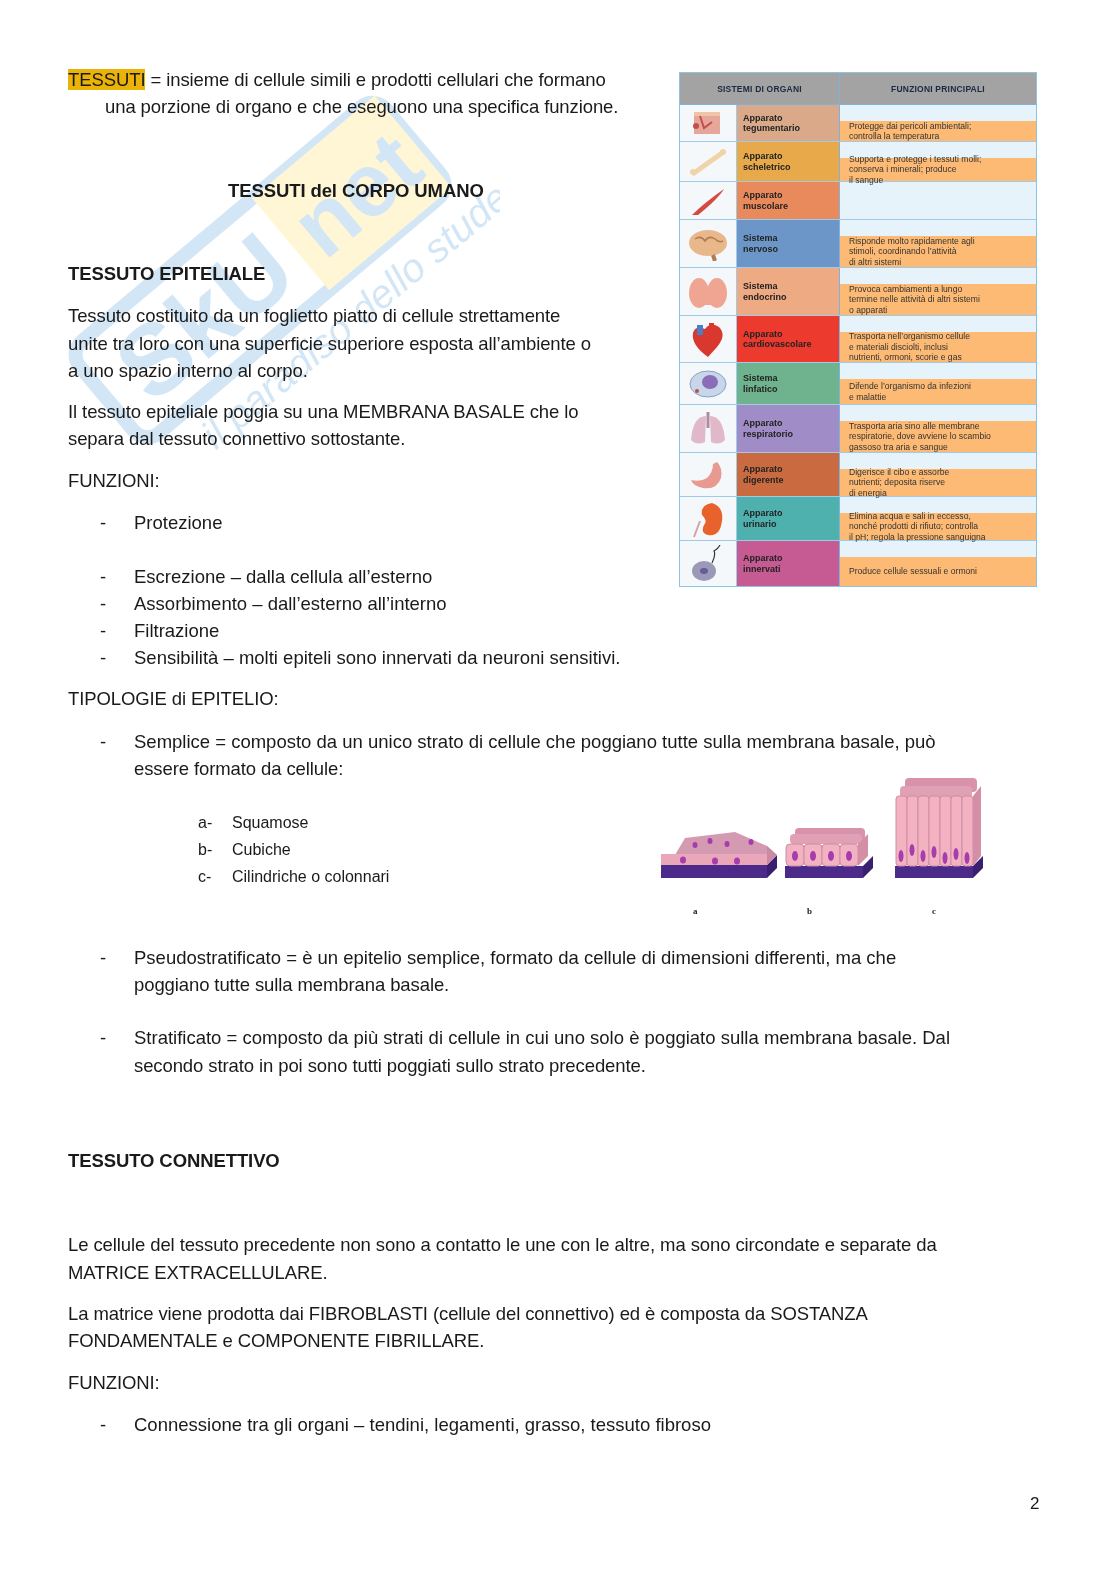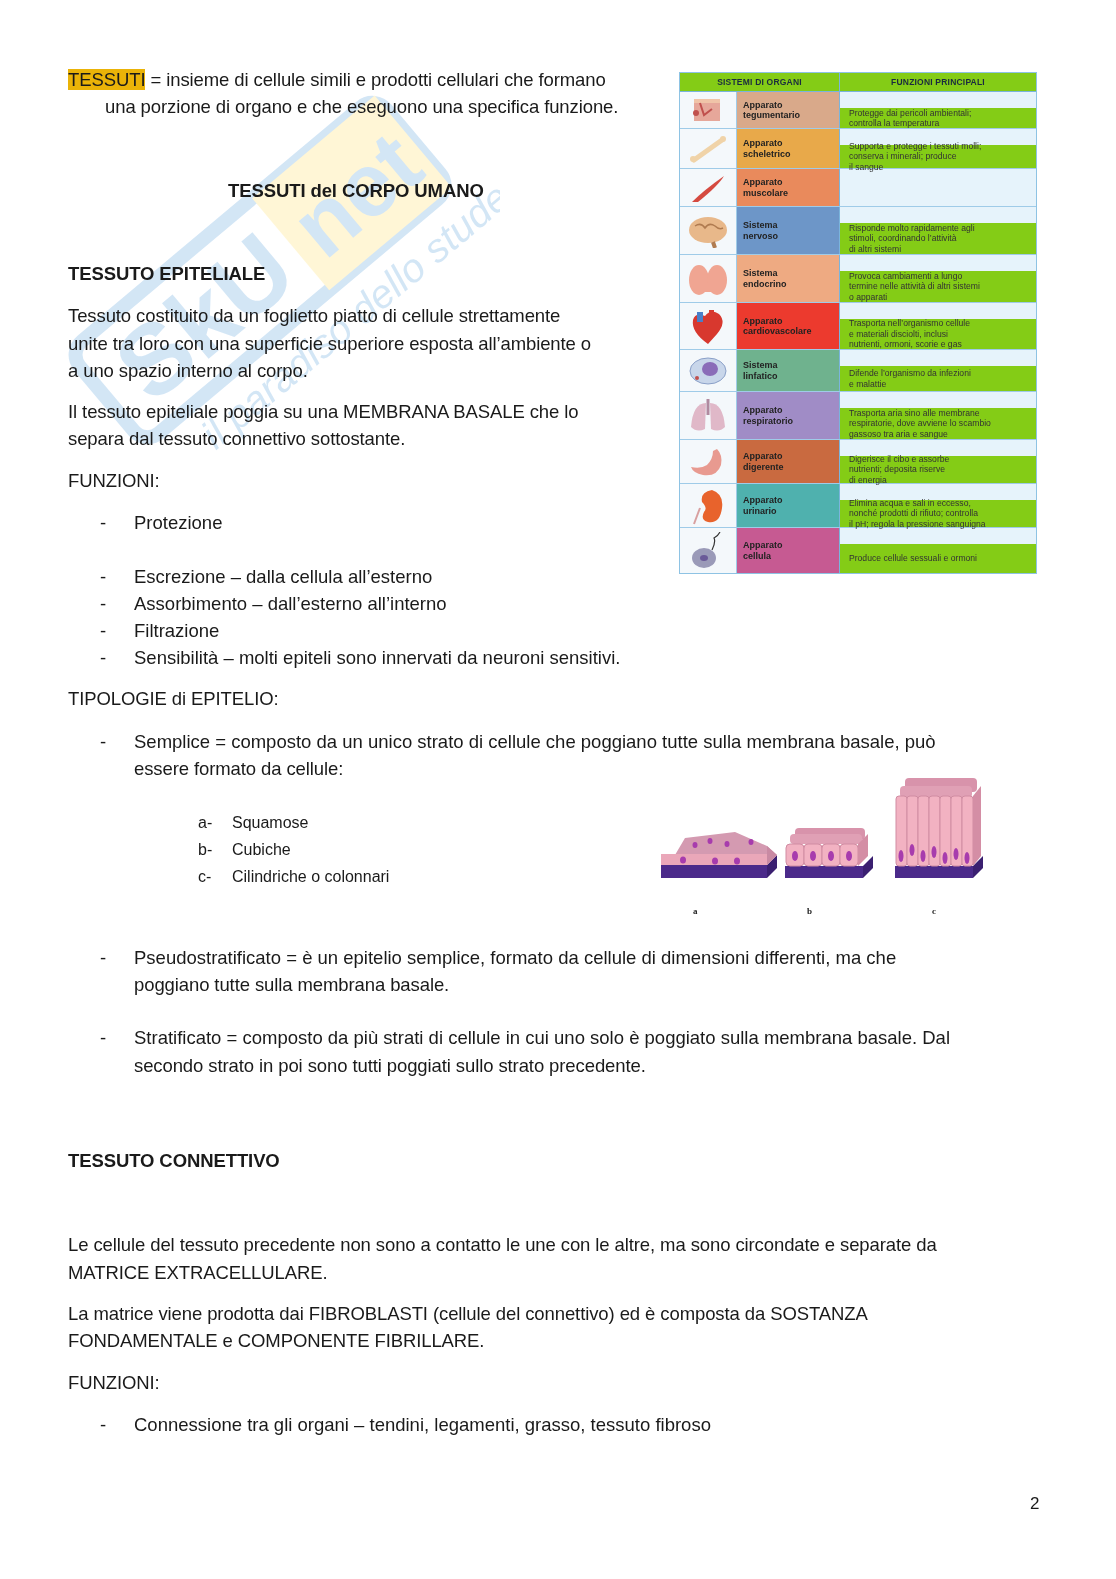--- a/index.html
+++ b/index.html
@@ -29,29 +29,29 @@
 
     .alpha-row { position: absolute; left: 198px; font-size: 16px; line-height: 27px; z-index: 1; }
     .alpha-row .letter { display: inline-block; width: 34px; }
 
     
     .organ-table {
       position: absolute; left: 679px; top: 72px; width: 358px;
       border: 1px solid #8ec3e4; background: #e6f3fb; z-index: 1;
       font-family: "Liberation Sans", sans-serif;
     }
-    .ot-head { display: flex; height: 19px; background: #84cc16; border-bottom: 1px solid #7ab4dc; }
+    .ot-head { display: flex; height: 32px; background: #a3a3a3; border-bottom: 1px solid #7ab4dc; }
     .ot-head div { font-size: 8.5px; font-weight: bold; color: #1a2a40; display: flex; align-items: center; justify-content: center; letter-spacing: 0.2px; }
     .ot-head .h1 { width: 160px; border-right: 1px solid #7ab4dc; }
     .ot-head .h2 { flex: 1; }
     .ot-row { display: flex; border-bottom: 1px solid #9fcbe8; }
     .ot-row:last-child { border-bottom: none; }
     .ot-icon { width: 57px; display: flex; align-items: center; justify-content: center; background: #f4f8fb; border-right: 1px solid #9fcbe8; }
     .ot-name { width: 103px; font-size: 9px; font-weight: bold; color: #222; padding: 0 6px; display: flex; flex-direction: column; justify-content: center; line-height: 10.5px; border-right: 1px solid #7ab4dc; }
-    .ot-func { flex: 1; font-size: 8.6px; color: #333; padding: 0 9px; display: flex; align-items: center; line-height: 10.5px; background: #84cc16; margin-top: 16px; }
+    .ot-func { flex: 1; font-size: 8.6px; color: #333; padding: 0 9px; display: flex; align-items: center; line-height: 10.5px; background: #fdba74; margin-top: 16px; }
 
     
     .epi-fig { position: absolute; left: 655px; top: 770px; width: 335px; height: 150px; z-index: 1; }
     .epi-label { position: absolute; font-family: "Liberation Serif", serif; font-size: 9px; font-weight: bold; color: #222; }
 
     .page-num { position: absolute; left: 1030px; top: 1494px; font-size: 17px; z-index: 1; }
   </style>
 </head>
 <body>
 
@@ -334,21 +334,21 @@
         <div class="ot-row" style="height: 45px;">
           <div class="ot-icon">
             <svg width="40" height="38" viewBox="0 0 40 38">
               <ellipse cx="16" cy="26" rx="12" ry="10" fill="#9a9ab8"></ellipse>
               <ellipse cx="16" cy="26" rx="4" ry="3" fill="#6a5a98"></ellipse>
               <path d="M24 18 Q28 10 26 6 Q30 4 32 0" stroke="#333" stroke-width="1.2" fill="none"></path>
             </svg>
           </div>
           <div class="ot-name" style="background: rgb(198, 90, 146);">
             <span>Apparato</span>
-            <span>cellula</span>
+            <span>innervati</span>
           </div>
           <div class="ot-func">
             <div>Produce cellule sessuali e ormoni</div>
           </div>
         </div>
       </div>
   </div>
 
   <div class="page-num">2</div>
 </div>

